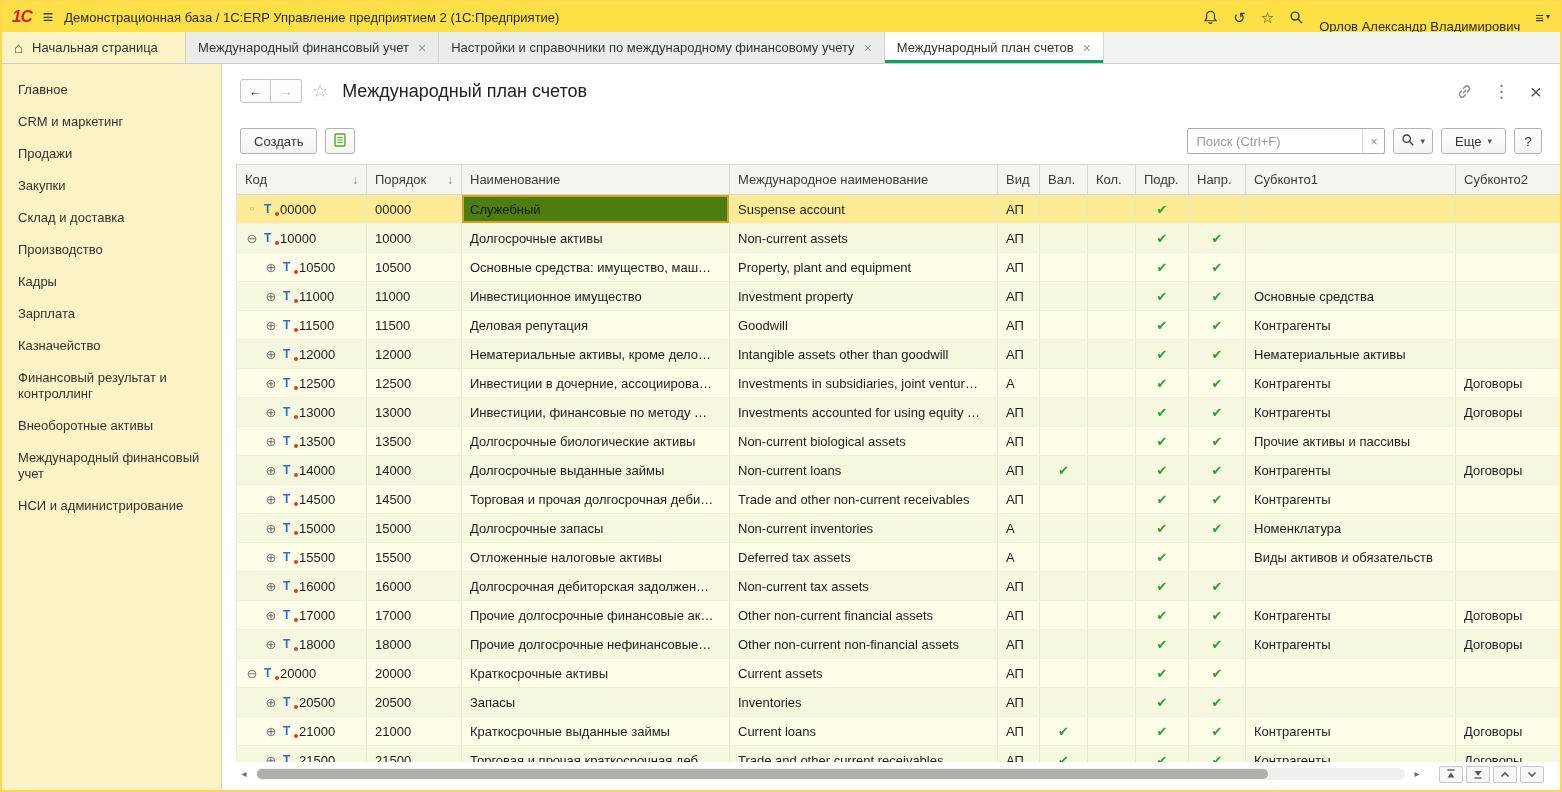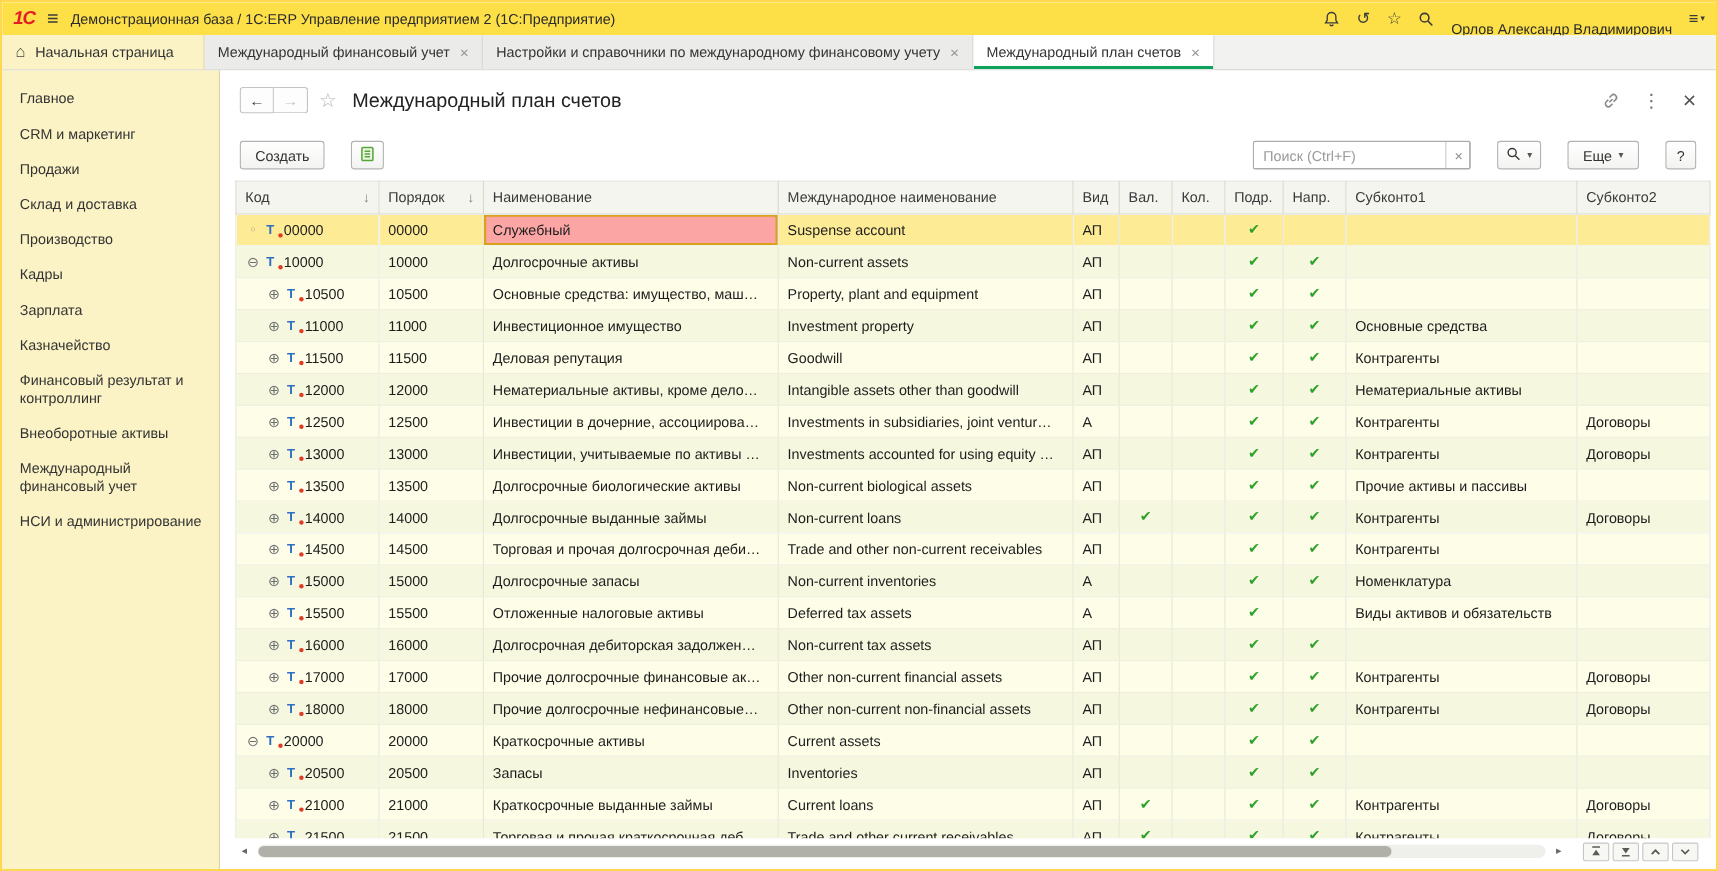--- a/index.html
+++ b/index.html
@@ -22,39 +22,39 @@
   .tabbar{height:31px;flex:none;background:#f2f2f0;display:flex;border-bottom:1px solid #cfcfcf;}
   .home-tab{width:184px;flex:none;background:#fbf3c5;display:flex;align-items:center;gap:9px;padding:0 12px;font-size:13px;color:#333;border-right:1px solid #ddd5a6;box-sizing:border-box;cursor:pointer;}
   .home-ic{font-size:15px;color:#4a4a3a;}
   .tab-strip{display:flex;min-width:0;}
   .tab{display:flex;align-items:center;gap:9px;padding:0 12px;font-size:13px;background:#ebebe9;border-right:1px solid #d6d6d4;color:#333;cursor:pointer;white-space:nowrap;}
   .tab.active{background:#fff;box-shadow:inset 0 -3px 0 #0ea15c;}
   .tab-close{color:#979797;font-size:14px;line-height:1;}
 
   
   .layout{flex:1;display:flex;min-height:0;}
-  .sidebar{width:198px;flex:none;background:#fbf3c5;box-sizing:border-box;padding-top:10px;overflow:hidden;border-right:1px solid #ddd5a6;}
+  .sidebar{width:220px;flex:none;background:#fbf3c5;box-sizing:border-box;padding-top:10px;overflow:hidden;border-right:1px solid #ddd5a6;}
   .side-item{padding:8px 10px 8px 16px;font-size:13px;color:#333;line-height:16px;cursor:pointer;}
 
   .main{flex:1;display:flex;flex-direction:column;background:#fff;min-width:0;}
 
   
   .page-header{height:54px;flex:none;display:flex;align-items:center;padding:0 18px;gap:10px;}
   .nav-group{display:flex;}
   .nav-btn{width:31px;height:24px;border:1px solid #c4c4c4;background:#fdfdfd;font-size:14px;color:#333;cursor:pointer;padding:0;line-height:1;}
   .nav-btn.back{border-radius:3px 0 0 3px;}
   .nav-btn.fwd{border-radius:0 3px 3px 0;border-left:none;color:#c0c0c0;}
   .fav-star{color:#b5b5b5;font-size:18px;cursor:pointer;}
   .page-title{font-size:18px;font-weight:400;color:#222;margin:0 0 0 4px;white-space:nowrap;}
   .ph-right{margin-left:auto;display:flex;align-items:center;gap:20px;}
   .ph-ic{color:#6f6f6f;font-size:17px;cursor:pointer;display:inline-flex;align-items:center;line-height:1;}
   .ph-close{font-size:21px;color:#555;}
 
   
-  .toolbar{height:46px;flex:none;display:flex;align-items:center;padding:0 18px;gap:24px;}
+  .toolbar{height:46px;flex:none;display:flex;align-items:center;padding:0 18px;gap:8px;}
   .btn{height:26px;padding:0 13px;border:1px solid #b3b3b3;border-radius:3px;background:linear-gradient(#ffffff,#f3f3f1);font-size:13px;color:#333;display:inline-flex;align-items:center;gap:6px;cursor:pointer;white-space:nowrap;}
   .btn .caret{font-size:9px;color:#555;}
   .icon-btn{width:30px;height:26px;border:1px solid #b3b3b3;border-radius:3px;background:linear-gradient(#ffffff,#f3f3f1);display:inline-flex;align-items:center;justify-content:center;cursor:pointer;padding:0;}
   .tb-spacer{flex:1;}
   .search-wrap{display:flex;height:24px;border:1px solid #ababab;border-radius:2px;overflow:hidden;background:#737373;}
   .search-input{width:158px;border:none;padding:0 8px;font-size:13px;outline:none;color:#333;background:#fff;}
   .search-input::placeholder{color:#9a9a9a;}
   .clear-btn{width:22px;border:none;border-left:1px solid #d6d6d6;background:#fff;color:#8d8d8d;font-size:13px;cursor:pointer;padding:0;}
   .split-btn{height:26px;padding:0 7px;border:1px solid #b3b3b3;border-radius:3px;background:linear-gradient(#ffffff,#f3f3f1);display:inline-flex;align-items:center;gap:5px;cursor:pointer;}
   .split-btn .caret{font-size:9px;color:#555;}
@@ -64,21 +64,21 @@
   .table-wrap{flex:1;overflow:hidden;padding-left:14px;min-height:0;}
   table{border-collapse:collapse;table-layout:fixed;width:1340px;font-size:13px;}
   thead th{background:#f5f5ef;border:1px solid #d8d8cc;font-weight:400;text-align:center;padding:0 8px;color:#3a3a3a;height:30px;box-sizing:border-box;white-space:nowrap;overflow:hidden;cursor:pointer;}
   .hdr{display:flex;justify-content:space-between;align-items:center;gap:4px;}
   .sort{color:#7a7a7a;font-size:12px;}
   tbody td{border-right:1px solid #e7e7d6;border-bottom:1px solid #efefdb;padding:0 8px;height:29px;box-sizing:border-box;white-space:nowrap;overflow:hidden;color:#1d1d1d;cursor:default;}
   tbody td:first-child{border-left:1px solid #e7e7d6;}
   tbody tr:nth-child(odd){background:#fdfde8;}
   tbody tr:nth-child(even){background:#f5f7de;}
   tbody tr.selected{background:#fdeb96;}
-  td.cell-name.current{box-shadow:inset 0 0 0 2px #d9a21b;background:#fca5a5;margin-left:24px;}
+  td.cell-name.current{box-shadow:inset 0 0 0 2px #d9a21b;background:#4d7c0f;margin-left:24px;}
   .tree{display:flex;align-items:center;gap:5px;}
   .tree.lvl2{padding-left:19px;}
   .expander{color:#6f6f6f;font-size:13px;width:14px;text-align:center;line-height:1;cursor:pointer;}
   .leaf{color:#8e8e8e;font-size:8px;width:14px;text-align:center;line-height:1;}
   .acct{position:relative;color:#2f6fc3;font-weight:700;font-size:12px;width:11px;line-height:1;}
   .dot{position:absolute;right:-4px;bottom:-1px;width:4px;height:4px;background:#e03b24;border-radius:50%;}
   td.check{text-align:center;}
   .tick{color:#2ba12b;font-size:13px;font-weight:700;}
 
   
@@ -143,20 +143,21 @@
         </div>
       </div>
   </div>
 
   <div class="layout">
 
     <nav class="sidebar">
         <div class="side-item">Главное</div>
         <div class="side-item">CRM и маркетинг</div>
         <div class="side-item">Продажи</div>
+        <div class="side-item">Закупки</div>
         <div class="side-item">Склад и доставка</div>
         <div class="side-item">Производство</div>
         <div class="side-item">Кадры</div>
         <div class="side-item">Зарплата</div>
         <div class="side-item">Казначейство</div>
         <div class="side-item">Финансовый результат и контроллинг</div>
         <div class="side-item">Внеоборотные активы</div>
         <div class="side-item">Международный финансовый учет</div>
         <div class="side-item">НСИ и администрирование</div>
       </nav>
@@ -426,21 +427,21 @@
               </tr>
               <tr>
                 <td class="cell-code">
                   <div class="tree lvl2">
                     <span class="expander">⊕</span>
                     <span class="acct">Т<span class="dot"></span></span>
                     <span class="code">13000</span>
                   </div>
                 </td>
                 <td>13000</td>
-                <td class="cell-name">Инвестиции, учитываемые по активы …</td>
+                <td class="cell-name">Инвестиции, финансовые по методу …</td>
                 <td>Investments accounted for using equity …</td>
                 <td>АП</td>
                 <td class="check"></td>
                 <td class="check"></td>
                 <td class="check"><span class="tick">✔</span></td>
                 <td class="check"><span class="tick">✔</span></td>
                 <td>Контрагенты</td>
                 <td>Договоры</td>
               </tr>
               <tr>

